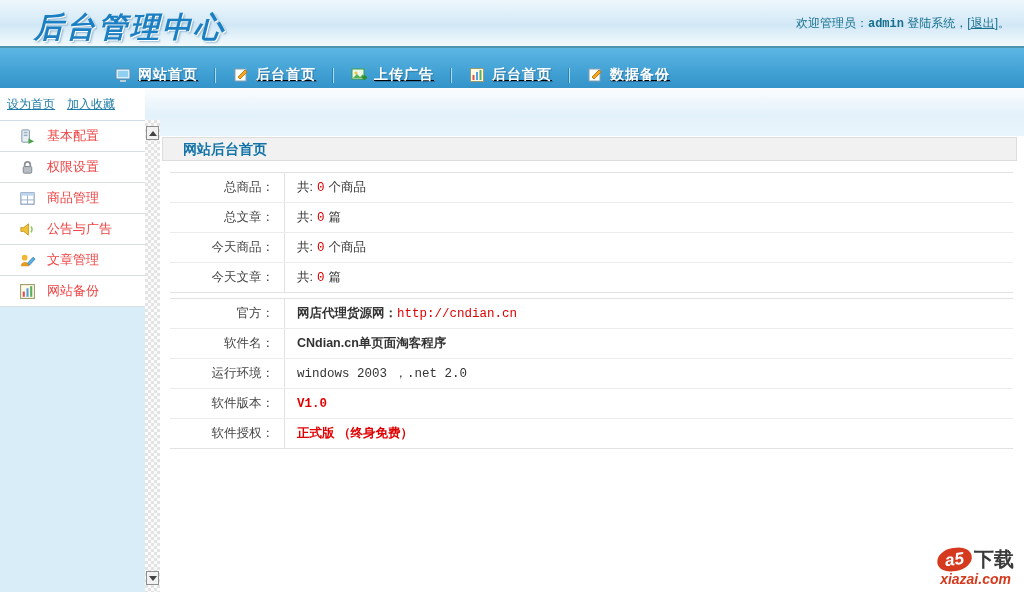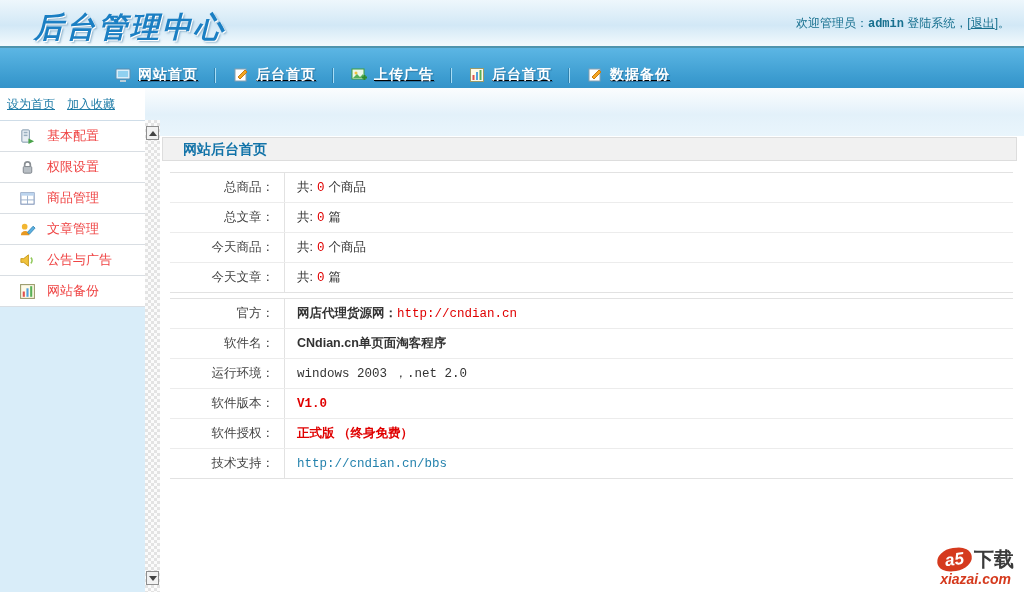--- a/index.html
+++ b/index.html
@@ -198,35 +198,35 @@
             <rect x="2" y="3" width="14" height="3" fill="#bcd4ee"></rect>
             <line x1="9" y1="6" x2="9" y2="15" stroke="#9ab0cc"></line>
             <line x1="2" y1="10.5" x2="16" y2="10.5" stroke="#9ab0cc"></line>
           </svg>
       </span>
       <span class="lbl">商品管理</span>
     </div>
     <div class="menu-item">
       <span class="icon">
         <svg width="17" height="17" viewBox="0 0 18 18">
+            <path d="M2 7 h3 l5 -4 v12 l-5 -4 h-3 Z" fill="#f0c23c" stroke="#c89a20"></path>
+            <path d="M12.5 6 a4 4 0 0 1 0 6" fill="none" stroke="#8fc858" stroke-width="1.6"></path>
+          </svg>
+      </span>
+      <span class="lbl">公告与广告</span>
+    </div>
+    <div class="menu-item">
+      <span class="icon">
+        <svg width="17" height="17" viewBox="0 0 18 18">
             <circle cx="6" cy="6" r="3" fill="#f2b632"></circle>
             <path d="M2 15 a4.5 4.5 0 0 1 9 0 Z" fill="#e89820"></path>
             <path d="M9 12 L15 5.5 L17 7.5 L11 14 Z" fill="#5bb0e0" stroke="#3a88b8"></path>
           </svg>
       </span>
       <span class="lbl">文章管理</span>
-    </div>
-    <div class="menu-item">
-      <span class="icon">
-        <svg width="17" height="17" viewBox="0 0 18 18">
-            <path d="M2 7 h3 l5 -4 v12 l-5 -4 h-3 Z" fill="#f0c23c" stroke="#c89a20"></path>
-            <path d="M12.5 6 a4 4 0 0 1 0 6" fill="none" stroke="#8fc858" stroke-width="1.6"></path>
-          </svg>
-      </span>
-      <span class="lbl">公告与广告</span>
     </div>
     <div class="menu-item">
       <span class="icon">
         <svg width="17" height="17" viewBox="0 0 16 16">
             <rect x="1.5" y="1.5" width="13" height="13" fill="#fffbe8" stroke="#9a9a6a"></rect>
             <rect x="3.5" y="8" width="2" height="5" fill="#e05050"></rect>
             <rect x="7" y="5" width="2" height="8" fill="#50a0e0"></rect>
             <rect x="10.5" y="3" width="2" height="10" fill="#58b058"></rect>
           </svg>
       </span>
@@ -281,24 +281,20 @@
         <div class="dvalue"><span class="v-mono">windows 2003 ，.net 2.0</span></div>
       </div>
       <div class="drow">
         <div class="dlabel">软件版本：</div>
         <div class="dvalue"><span class="v-red v-bold v-mono">V1.0</span></div>
       </div>
       <div class="drow">
         <div class="dlabel">软件授权：</div>
         <div class="dvalue"><span class="v-red v-bold">正式版 （终身免费）</span></div>
       </div>
-      <div class="drow">
-        <div class="dlabel">技术支持：</div>
-        <div class="dvalue"><span class="v-link v-mono">http://cndian.cn/bbs</span></div>
-      </div>
     </div>
 
     <div class="a5">
       <div class="a5-top">
         <span class="a5-mark">a5</span>
         <span class="a5-text">下载</span>
       </div>
       <div class="a5-site">xiazai.com</div>
     </div>
   </div>

